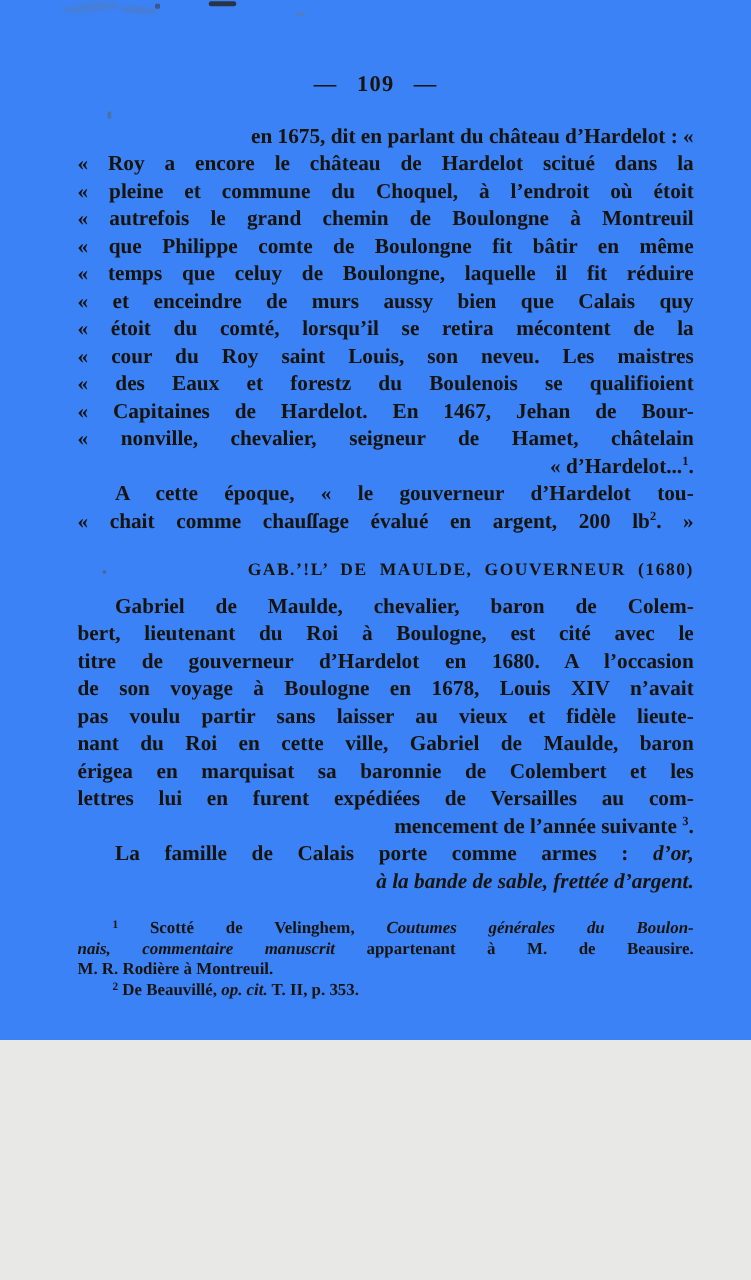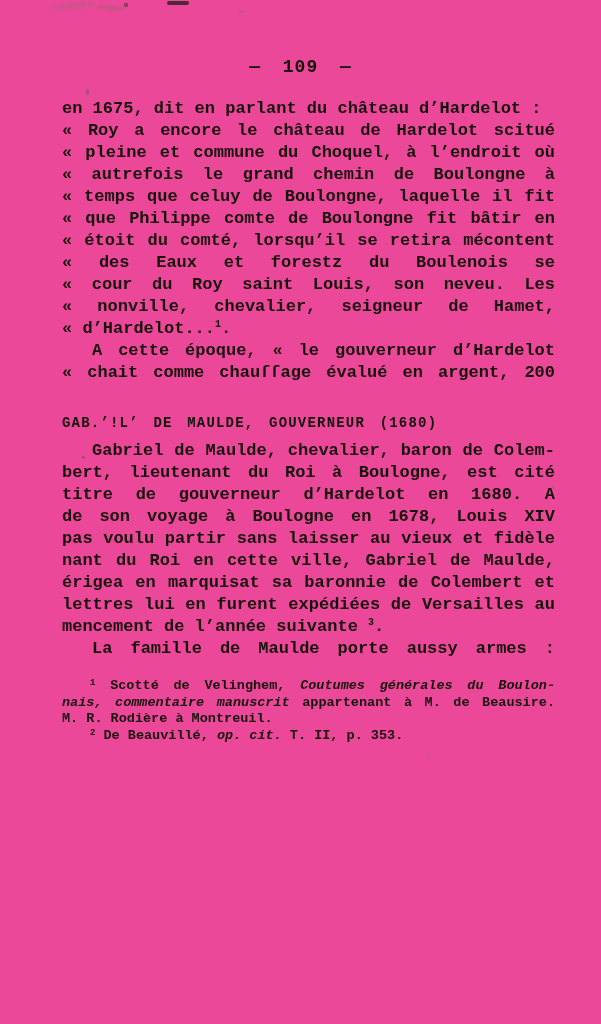--- a/index.html
+++ b/index.html
@@ -1,53 +1,54 @@
 <!DOCTYPE html>
 <html lang="fr"><head>
 <meta charset="utf-8">
 <style>
   html,body{margin:0;padding:0;background:#e8e8e6;}
   .page{
     position:relative;
-    width:601px;height:1024px;
+    width:601px;height:832px;
     margin:0 auto;
-    background:#ec4899;
+    background:#3b82f6;
     color:#17130d;
-    font-family:Liberation Mono, monospace;
+    font-family:Liberation Serif, serif;
     overflow:hidden;
   }
   .page-number{
     position:absolute;top:57px;left:0;width:100%;
     text-align:center;
     font-size:18px;font-weight:bold;
     word-spacing:10px;letter-spacing:1px;
   }
   .text-block{
     position:absolute;left:62px;top:98px;width:493px;
     font-weight:bold;
   }
   .line{
     height:22px;line-height:22px;
     font-size:17px;
     overflow:hidden;
+    text-align:right;
   }
   .just{
     text-align:justify;
     text-align-last:justify;
     -moz-text-align-last:justify;
   }
   .indent{text-indent:30px;}
   .line sup{
     font-size:10px;line-height:0;
     vertical-align:6px;
   }
   .section-heading{
-    margin-top:28px;
+    margin-top:18px;
     height:22px;line-height:22px;
-    text-align:left;
+    text-align:right;
     font-size:14px;font-weight:bold;
     letter-spacing:1.2px;word-spacing:5px;
   }
   .para-gabriel{margin-top:6px;}
   .it{font-style:italic;}
   .footnotes{
     margin-top:18px;
     font-size:13.5px;
   }
   .fline{
@@ -90,25 +91,27 @@
 
   <div class="page-number">— 109 —</div>
 
   <div class="text-block">
 
     <div class="para">
       <div class="line">en 1675, dit en parlant du château d’Hardelot : «</div>
       <div class="line just">« Roy a encore le château de Hardelot scitué dans la</div>
       <div class="line just">« pleine et commune du Choquel, à l’endroit où étoit</div>
       <div class="line just">« autrefois le grand chemin de Boulongne à Montreuil</div>
+      <div class="line just">« que Philippe comte de Boulongne fit bâtir en même</div>
       <div class="line just">« temps que celuy de Boulongne, laquelle il fit réduire</div>
-      <div class="line just">« que Philippe comte de Boulongne fit bâtir en même</div>
+      <div class="line just">« et enceindre de murs aussy bien que Calais quy</div>
       <div class="line just">« étoit du comté, lorsqu’il se retira mécontent de la</div>
+      <div class="line just">« cour du Roy saint Louis, son neveu. Les maistres</div>
       <div class="line just">« des Eaux et forestz du Boulenois se qualifioient</div>
-      <div class="line just">« cour du Roy saint Louis, son neveu. Les maistres</div>
+      <div class="line just">« Capitaines de Hardelot. En 1467, Jehan de Bour-</div>
       <div class="line just">« nonville, chevalier, seigneur de Hamet, châtelain</div>
       <div class="line"><span>« d’Hardelot...</span><sup>1</sup><span>.</span></div>
     </div>
 
     <div class="para">
       <div class="line just indent">A cette époque, « le gouverneur d’Hardelot tou-</div>
       <div class="line just"><span>« chait comme chauſſage évalué en argent, 200 lb</span><sup>2</sup><span>. »</span></div>
     </div>
 
     <div class="section-heading">GAB.’!L’ DE MAULDE, GOUVERNEUR (1680)</div>
@@ -119,21 +122,22 @@
       <div class="line just">titre de gouverneur d’Hardelot en 1680. A l’occasion</div>
       <div class="line just">de son voyage à Boulogne en 1678, Louis XIV n’avait</div>
       <div class="line just">pas voulu partir sans laisser au vieux et fidèle lieute-</div>
       <div class="line just">nant du Roi en cette ville, Gabriel de Maulde, baron</div>
       <div class="line just">érigea en marquisat sa baronnie de Colembert et les</div>
       <div class="line just">lettres lui en furent expédiées de Versailles au com-</div>
       <div class="line"><span>mencement de l’année suivante </span><sup>3</sup><span>.</span></div>
     </div>
 
     <div class="para">
-      <div class="line just indent"><span>La famille de Maulde porte aussy armes : </span><span class="it">d’or,</span></div>
+      <div class="line just indent"><span>La famille de Calais porte comme armes : </span><span class="it">d’or,</span></div>
+      <div class="line"><span class="it">à la bande de sable, frettée d’argent.</span></div>
     </div>
 
     <div class="footnotes">
       <div class="fline just findent"><sup>1</sup><span> Scotté de Velinghem, </span><span class="it">Coutumes générales du Boulon-</span></div>
       <div class="fline just"><span class="it">nais, commentaire manuscrit</span><span> appartenant à M. de Beausire.</span></div>
       <div class="fline">M. R. Rodière à Montreuil.</div>
       <div class="fline findent"><sup>2</sup><span> De Beauvillé, </span><span class="it">op. cit.</span><span> T. II, p. 353.</span></div>
     </div>
 
   </div>

